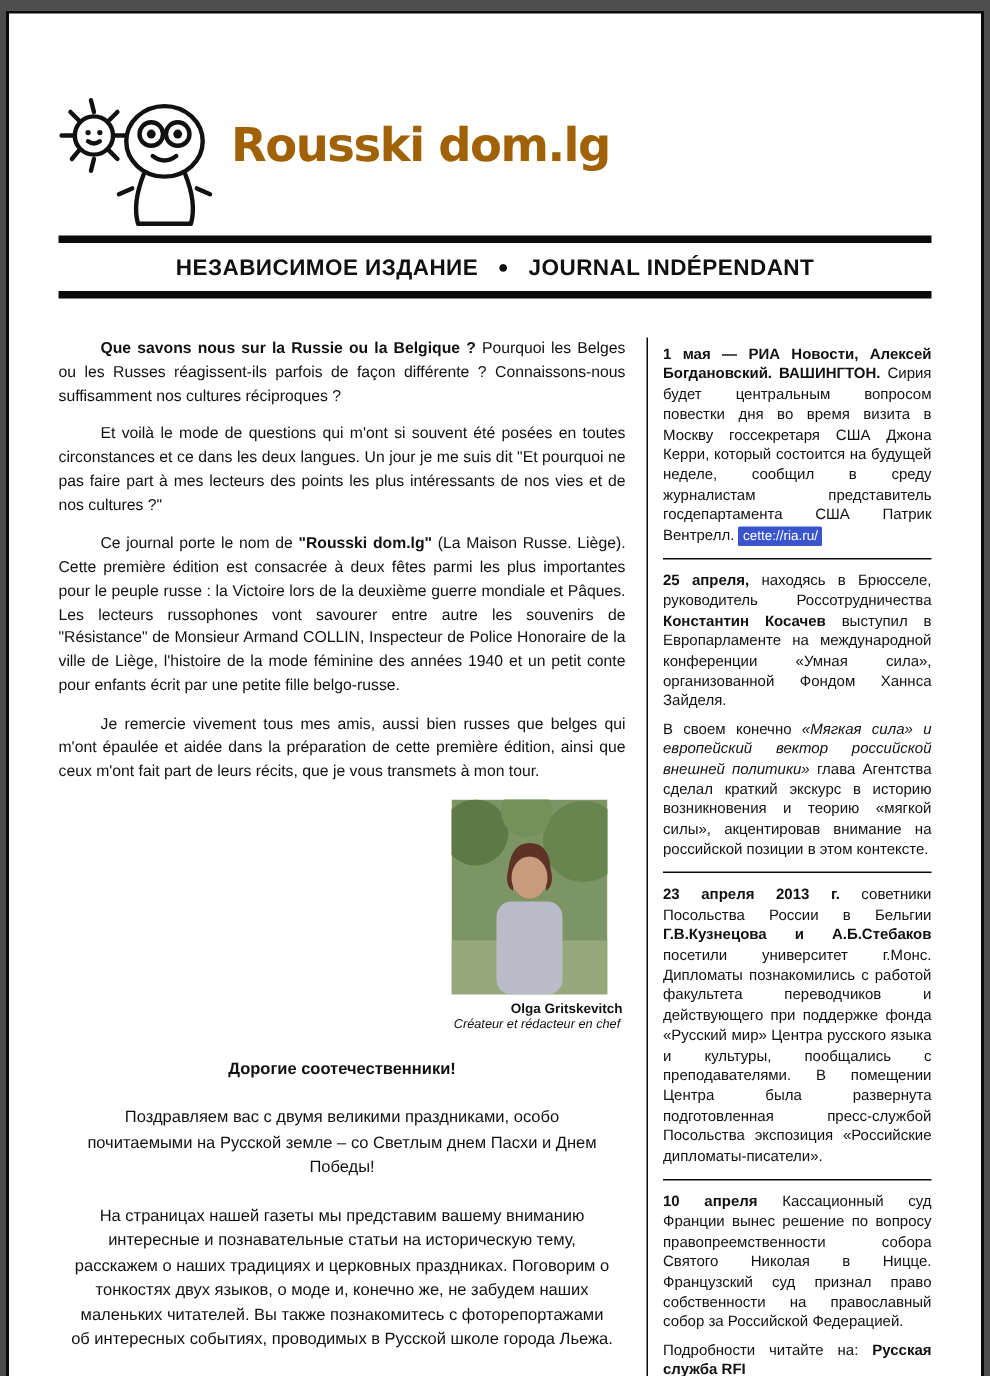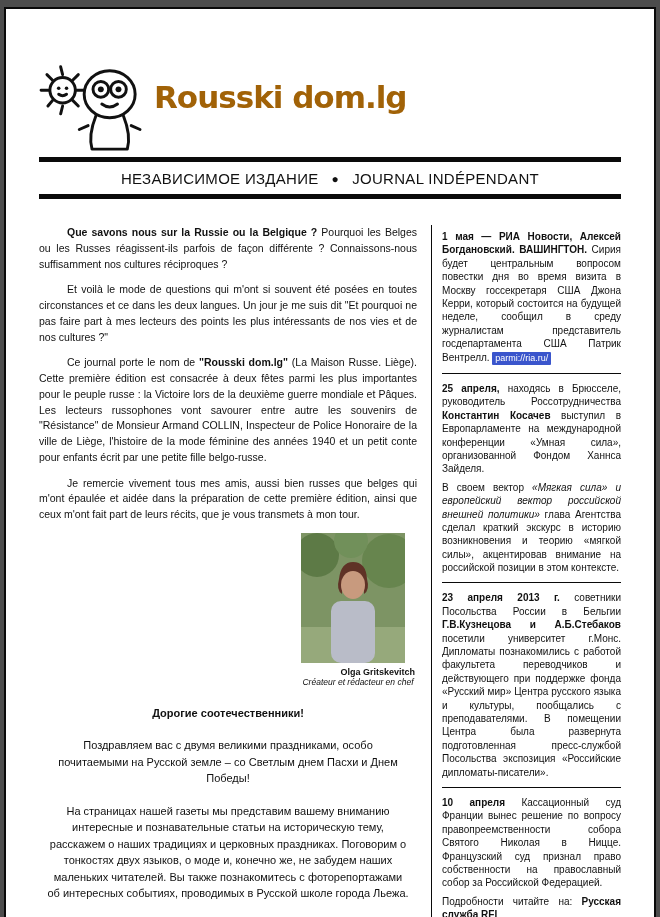--- a/index.html
+++ b/index.html
@@ -23,21 +23,21 @@
     width: 110px; height: 98px;
   }
   .title {
     position: absolute; left: 148px; top: 70px;
     font-family: "DejaVu Sans", sans-serif;
     font-size: 31px; font-weight: bold; letter-spacing: -1px;
     white-space: nowrap; color: #a16207;
   }
   .rule { height: 5px; background: #0a0a0a; margin: 0 33px; }
   .subtitle {
-    text-align: center; font-weight: normal; font-size: 15px;
+    text-align: center; font-weight: bold; font-size: 15px;
     padding: 8px 0 7px; letter-spacing: 0.3px;
   }
   .subtitle .dot { margin: 0 13px; font-size: 12px; vertical-align: 1px; }
 
   
   .columns { display: flex; margin: 26px 33px 0 33px; }
   .col-left { width: 392px; padding-right: 14px; }
   .col-divider { width: 1px; background: #0a0a0a; }
   .col-right { flex: 1; padding-left: 10px; }
 
@@ -138,27 +138,27 @@
         <p>Мы сердечно благодарим наших друзей, русских и бельгийских – всех тех, кто поддержал наше начинание и помог в подготовке нашего первого выпуска.</p>
 
       </div>
     </div>
 
     <div class="col-divider"></div>
 
     <div class="col-right">
 
       <article>
-        <p class="np"><b>1 мая — РИА Новости, Алексей Богдановский. ВАШИНГТОН.</b><span> Сирия будет центральным вопросом повестки дня во время визита в Москву госсекретаря США Джона Керри, который состоится на будущей неделе, сообщил в среду журналистам представитель госдепартамента США Патрик Вентрелл. </span><a class="linkbox" href="#">parmi://ria.ru/</a></p>
+        <p class="np"><b>1 мая — РИА Новости, Алексей Богдановский. ВАШИНГТОН.</b><span> Сирия будет центральным вопросом повестки дня во время визита в Москву госсекретаря США Джона Керри, который состоится на будущей неделе, сообщил в среду журналистам представитель госдепартамента США Патрик Вентрелл. </span><a class="linkbox" href="#">cette://ria.ru/</a></p>
       </article>
       <div class="nsep"></div>
 
       <article>
         <p class="np"><b>25 апреля,</b><span> находясь в Брюсселе, руководитель Россотрудничества </span><b>Константин Косачев</b><span> выступил в Европарламенте на международной конференции «Умная сила», организованной Фондом Ханнса Зайделя.</span></p>
-        <p class="np"><span>В своем вектор </span><i>«Мягкая сила» и европейский вектор российской внешней политики»</i><span> глава Агентства сделал краткий экскурс в историю возникновения и теорию «мягкой силы», акцентировав внимание на российской позиции в этом контексте.</span></p>
+        <p class="np"><span>В своем конечно </span><i>«Мягкая сила» и европейский вектор российской внешней политики»</i><span> глава Агентства сделал краткий экскурс в историю возникновения и теорию «мягкой силы», акцентировав внимание на российской позиции в этом контексте.</span></p>
       </article>
       <div class="nsep"></div>
 
       <article>
         <p class="np"><b>23 апреля 2013 г.</b><span> советники Посольства России в Бельгии </span><b>Г.В.Кузнецова и А.Б.Стебаков</b><span> посетили университет г.Монс. Дипломаты познакомились с работой факультета переводчиков и действующего при поддержке фонда «Русский мир» Центра русского языка и культуры, пообщались с преподавателями. В помещении Центра была развернута подготовленная пресс-службой Посольства экспозиция «Российские дипломаты-писатели».</span></p>
       </article>
       <div class="nsep"></div>
 
       <article>
         <p class="np"><b>10 апреля</b><span> Кассационный суд Франции вынес решение по вопросу правопреемственности собора Святого Николая в Ницце. Французский суд признал право собственности на православный собор за Российской Федерацией.</span></p>

